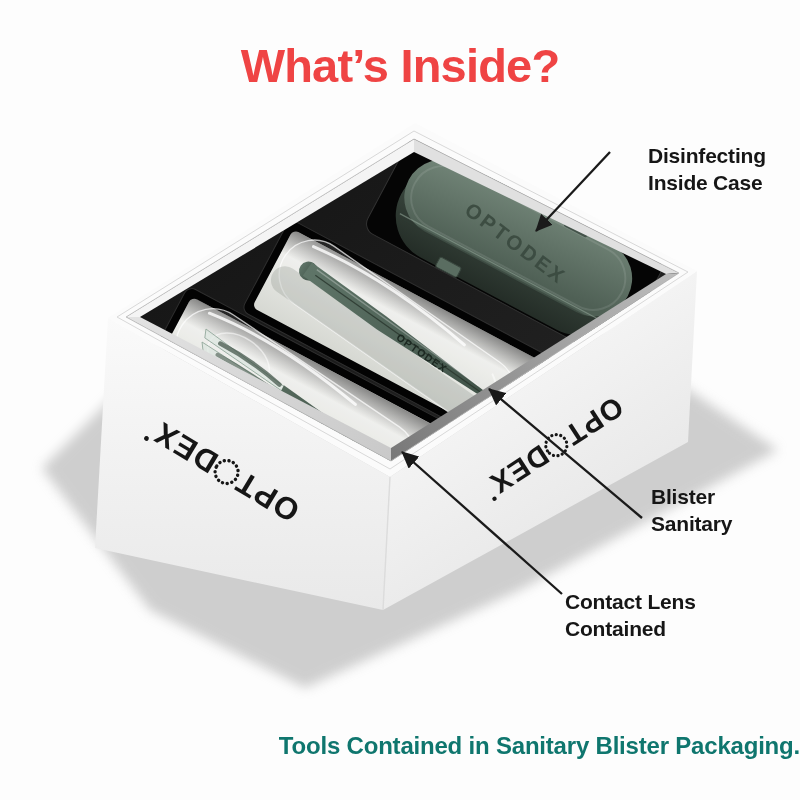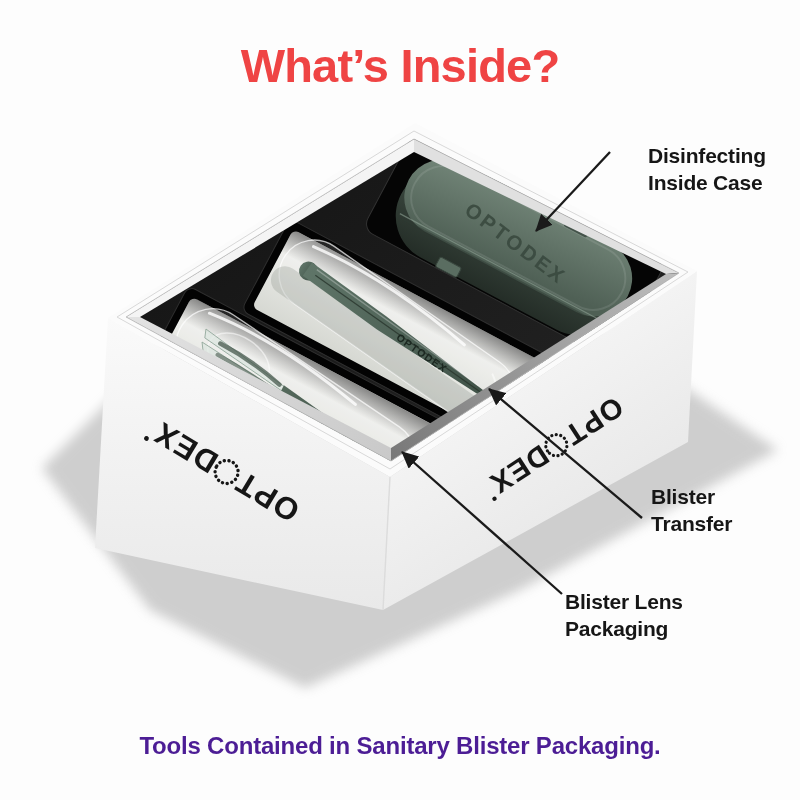--- a/index.html
+++ b/index.html
@@ -8,22 +8,22 @@
     background:#fdfdfd;
     font-family:"Liberation Sans","DejaVu Sans",sans-serif;
     color:#141414;
   }
   #scene{position:absolute;left:0;top:0;width:800px;height:800px;}
   .page-title{
     position:absolute;left:0;right:0;top:38px;text-align:center;
     font-size:47px;font-weight:700;letter-spacing:-0.8px;color:#ef4444;
   }
   .caption{
-    position:absolute;left:0;right:0;top:732px;text-align:center;
-    font-size:24px;font-weight:600;letter-spacing:-0.2px;color:#4c1d95;
+    position:absolute;left:0;right:0;top:732px;text-align:right;
+    font-size:24px;font-weight:600;letter-spacing:-0.2px;color:#0f766e;
   }
   .callout{
     position:absolute;font-size:21px;line-height:27px;font-weight:600;
     letter-spacing:-0.2px;color:#161616;white-space:nowrap;
   }
   .callout-case{left:617px;top:142px;margin-left:31px;}
   .callout-tweezer{left:651px;top:483px;}
   .callout-applicator{left:565px;top:588px;}
 </style>
 </head>
@@ -189,21 +189,21 @@
   </svg>
 
   <div class="page-title">What’s Inside?</div>
 
   <div class="callout callout-case">
     <div>Disinfecting</div>
     <div>Inside Case</div>
   </div>
   <div class="callout callout-tweezer">
     <div>Blister</div>
-    <div>Transfer</div>
+    <div>Sanitary</div>
   </div>
   <div class="callout callout-applicator">
-    <div>Blister Lens</div>
-    <div>Packaging</div>
+    <div>Contact Lens</div>
+    <div>Contained</div>
   </div>
 
   <div class="caption">Tools Contained in Sanitary Blister Packaging.</div>
 </div>
 
 </body></html>

